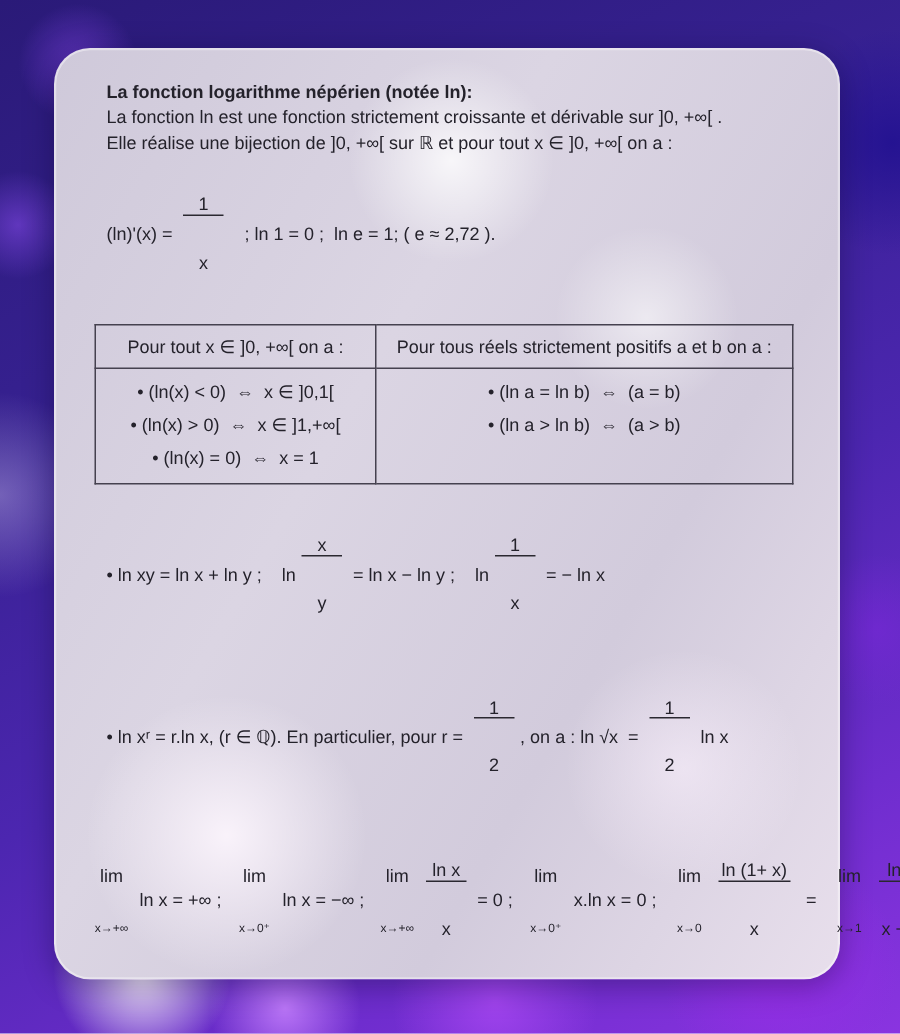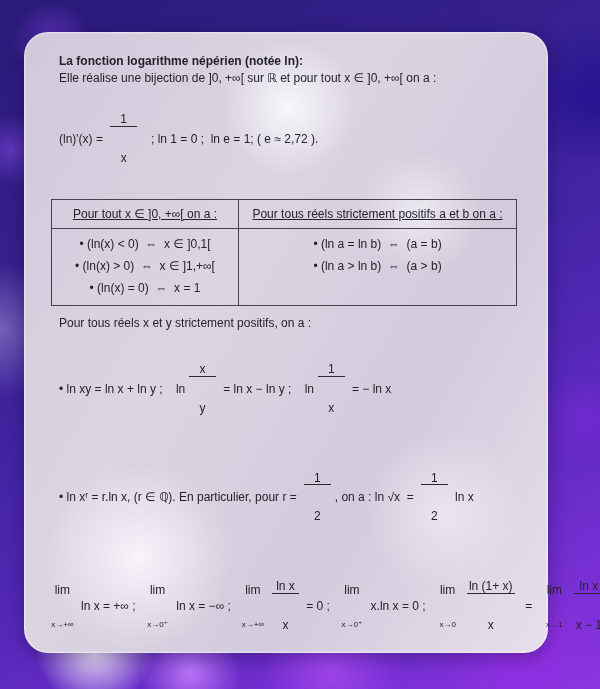--- a/index.html
+++ b/index.html
@@ -12,21 +12,21 @@
       radial-gradient(circle 95px at 0px 330px, rgba(225,215,250,.35), rgba(225,215,250,0) 72%),
       radial-gradient(circle 85px at 95px 648px, rgba(255,248,255,.95), rgba(255,248,255,0) 70%),
       radial-gradient(circle 70px at 190px 672px, rgba(200,130,255,.85), rgba(200,130,255,0) 72%),
       radial-gradient(circle 95px at 330px 668px, rgba(165,70,240,.9), rgba(165,70,240,0) 72%),
       radial-gradient(circle 110px at 520px 645px, rgba(150,45,230,.85), rgba(150,45,230,0) 72%),
       radial-gradient(circle 100px at 595px 95px, rgba(35,18,145,.95), rgba(35,18,145,0) 75%),
       radial-gradient(circle 70px at 585px 420px, rgba(120,40,215,.6), rgba(120,40,215,0) 72%),
       linear-gradient(155deg,#2a1a78 0%,#372192 32%,#4c26b0 58%,#6f2dce 82%,#8a34e0 100%);
   }
   .card{
-    position:absolute;left:24px;top:32px;width:524px;height:621px;border-radius:24px;
+    position:absolute;left:36px;top:32px;width:524px;height:621px;border-radius:24px;
     background:
       radial-gradient(circle 95px at 265px 75px, rgba(255,255,255,.8), rgba(255,255,255,0) 72%),
       radial-gradient(circle 85px at 395px 180px, rgba(255,255,255,.55), rgba(255,255,255,0) 72%),
       radial-gradient(circle 130px at 115px 525px, rgba(255,248,255,.85), rgba(255,248,255,0) 72%),
       radial-gradient(circle 110px at 420px 480px, rgba(252,242,254,.55), rgba(252,242,254,0) 72%),
       linear-gradient(120deg,#cfc9da 0%,#dbd5e3 38%,#d2cbdc 68%,#e8dfec 100%);
     box-shadow: inset 0 0 0 1.5px rgba(255,255,255,.4), 0 4px 20px rgba(10,5,40,.35);
   }
   .content{padding:21px 26px 0 35px;color:#24222b;font-size:12px;line-height:16px;}
   .b{font-weight:bold;}
@@ -34,31 +34,32 @@
   .gap-t{margin-top:7px;}
   .frac{display:inline-block;vertical-align:middle;text-align:center;line-height:1.05;margin:0 4px;}
   .frac>span{display:block;padding:0 2px;}
   .frac .num{border-bottom:1.3px solid #2a2830;}
   .lim{display:inline-block;text-align:center;vertical-align:middle;line-height:1;margin:0 2px;}
   .lim .w{display:block;}
   .lim .s{display:block;font-size:8px;margin-top:1px;}
   .mrow{display:flex;align-items:center;flex-wrap:nowrap;white-space:pre;}
   .tbl{border-collapse:collapse;margin:9px 0 9px -8px;width:466px;}
   .tbl td{border:1.6px solid #45414f;padding:3px 8px;vertical-align:top;text-align:center;}
-  .tbl .hdr{text-align:center;padding:6px 4px;text-decoration:underline;}
+  .tbl .hdr{text-align:center;padding:6px 4px;}
   .tbl .c1{width:178px;}
   .cellline{margin:4px 0 6px 0;white-space:pre;}
 </style>
 </head>
 <body>
 
 <div class="card">
   <div class="content">
 
     <div class="line b">La fonction logarithme népérien (notée ln):</div>
+    <div class="line">La fonction ln est une fonction strictement croissante et dérivable sur ]0, +∞[ .</div>
     <div class="line">Elle réalise une bijection de ]0, +∞[ sur ℝ et pour tout x ∈ ]0, +∞[ on a :</div>
 
     <div class="mrow" style="margin-top:2px;">
       <span>(ln)'(x) = </span>
       <span class="frac">
         <span class="num">1</span>
         <span>x</span>
       </span>
       <span>   ; ln 1 = 0 ;  ln e = 1; ( e ≈ 2,72 ).</span>
     </div>
@@ -76,21 +77,20 @@
           <div class="cellline">• (ln(x) = 0)  ⇔  x = 1</div>
         </td>
         <td>
           <div class="cellline">• (ln a = ln b)  ⇔  (a = b)</div>
           <div class="cellline">• (ln a &gt; ln b)  ⇔  (a &gt; b)</div>
         </td>
       </tr>
     </tbody>
       </table>
 
-    <div class="line">Pour tous réels x et y  strictement positifs, on a :</div>
 
     <div class="mrow gap-t">
       <span>• ln xy = ln x + ln y ;    ln</span>
       <span class="frac">
         <span class="num">x</span>
         <span>y</span>
       </span>
       <span> = ln x − ln y ;    ln</span>
       <span class="frac">
         <span class="num">1</span>

